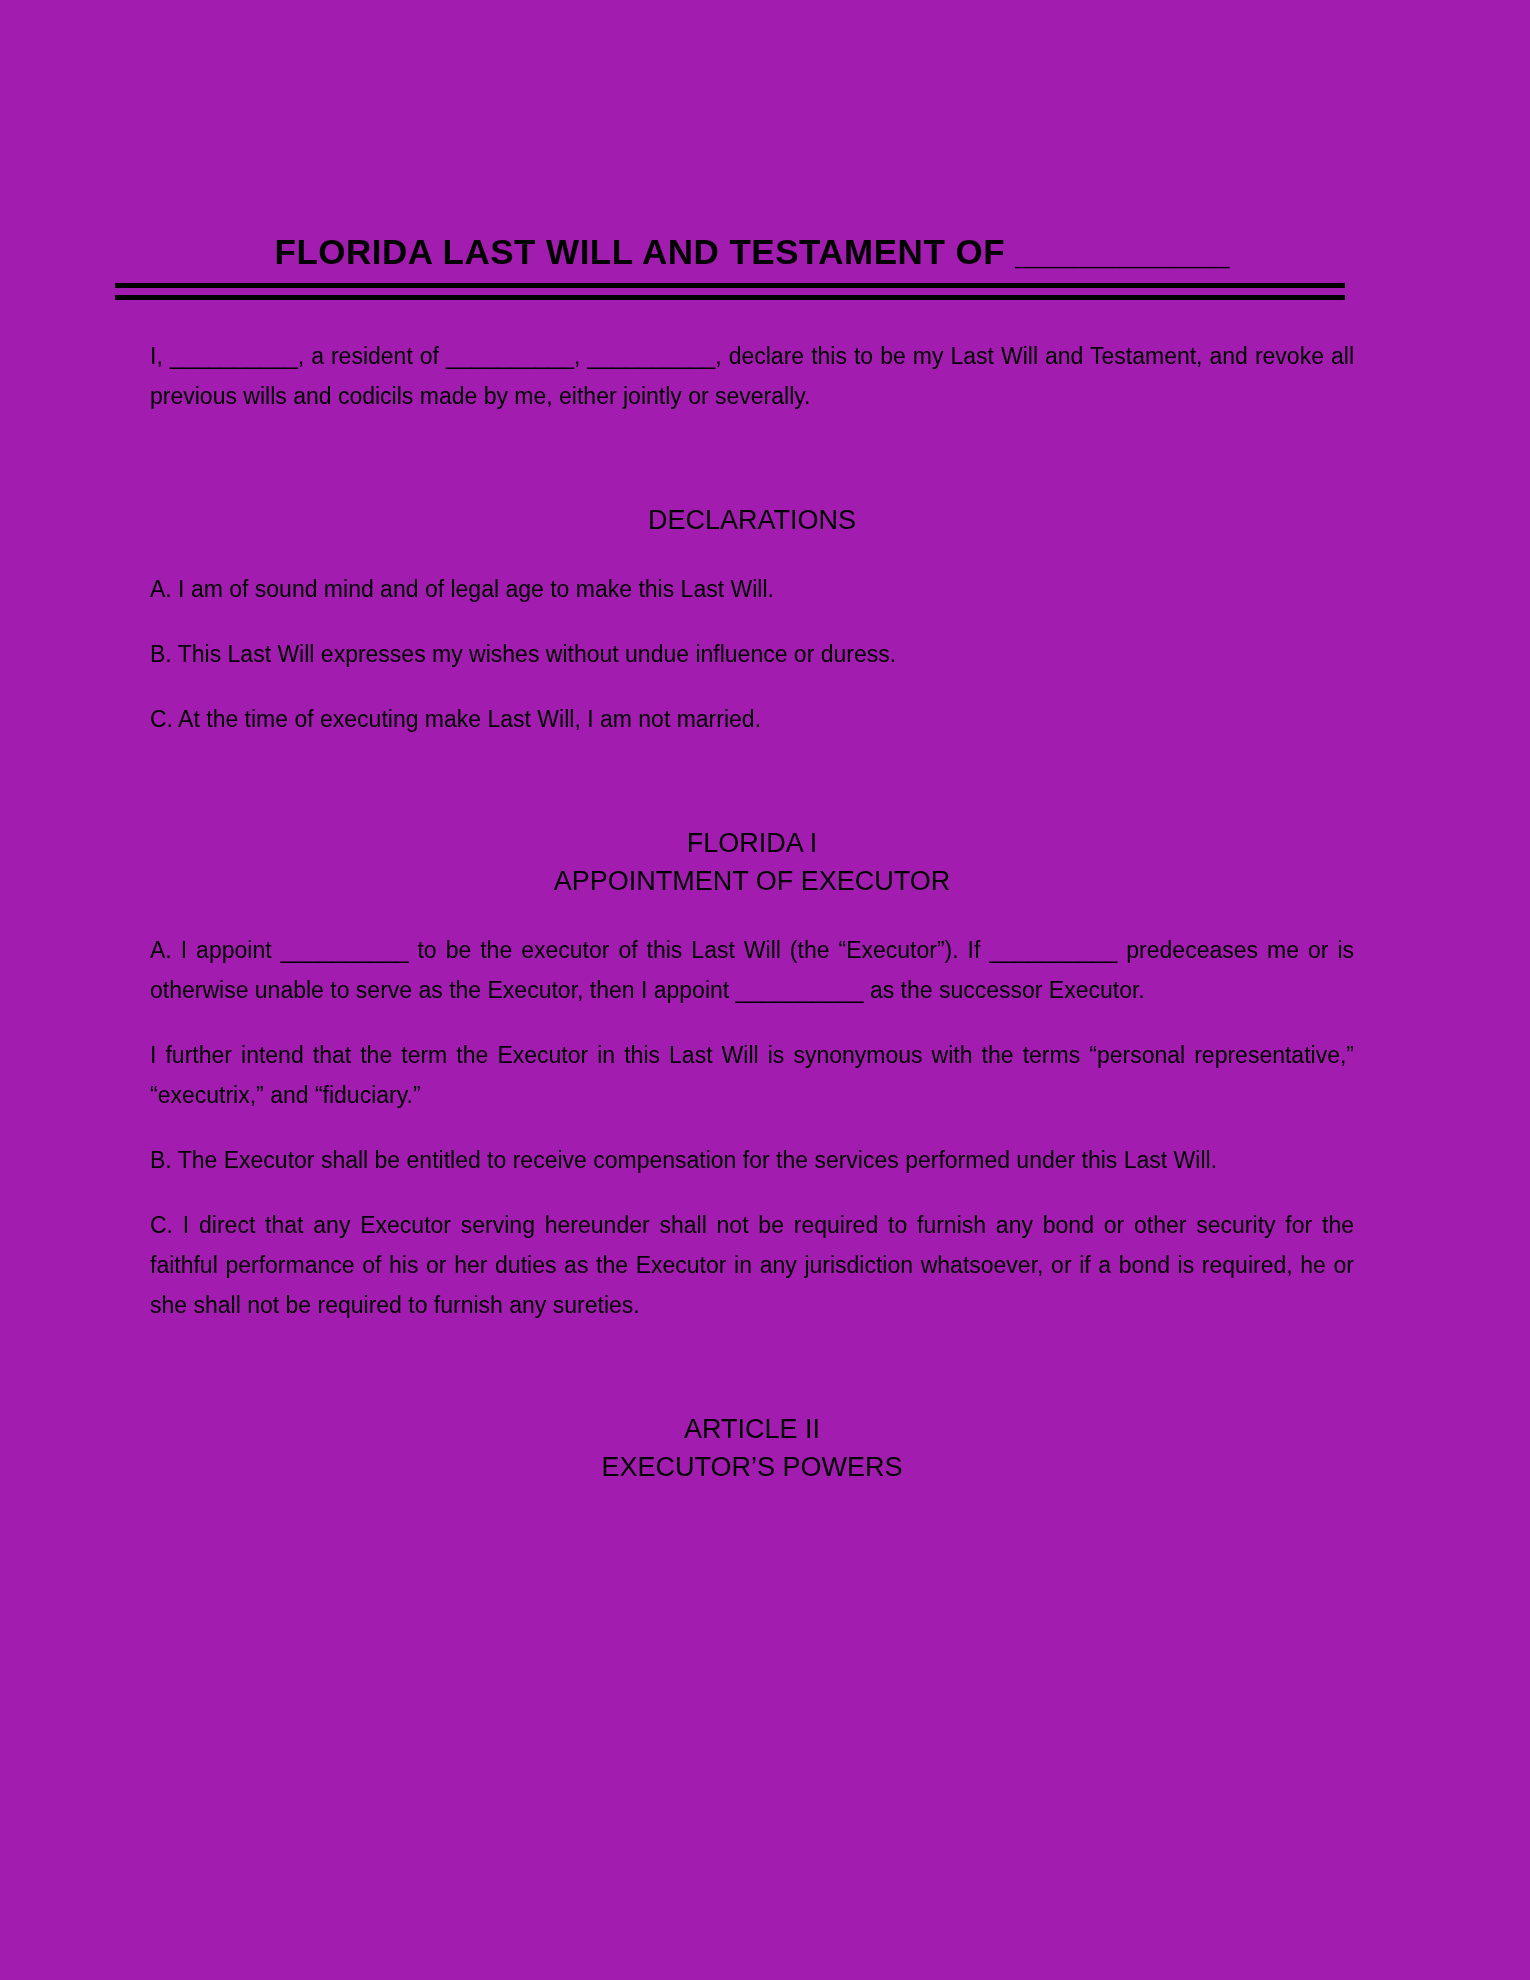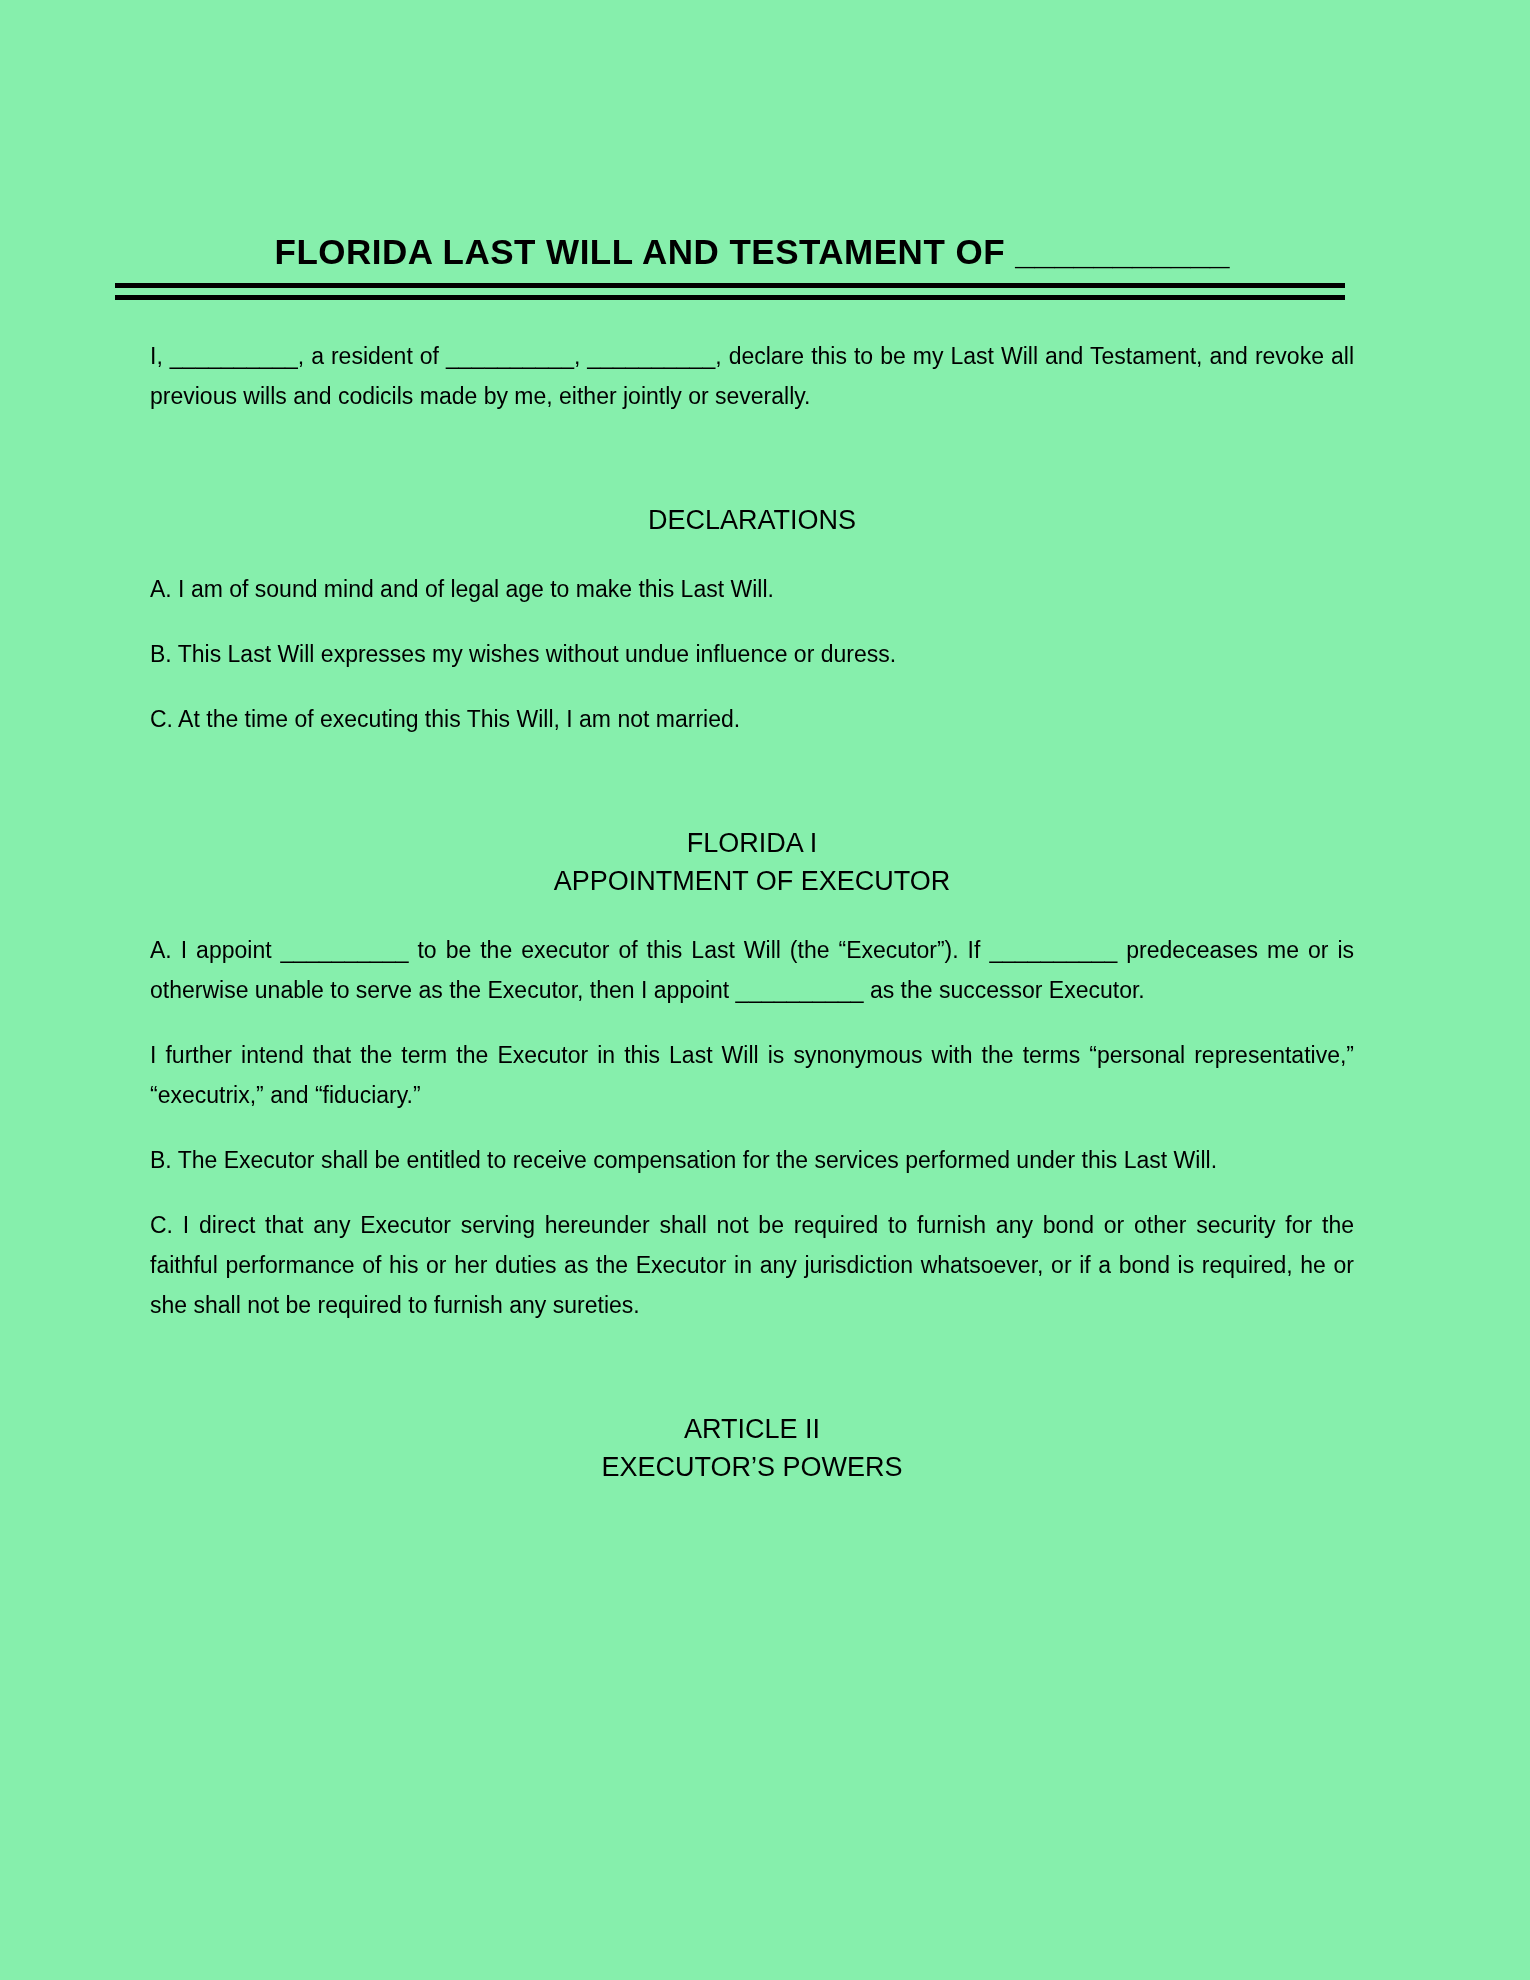--- a/index.html
+++ b/index.html
@@ -5,21 +5,21 @@
   html, body {
     margin: 0;
     padding: 0;
     background: #ffffff;
   }
   .page {
     position: relative;
     width: 1530px;
     height: 1980px;
     margin: 0 auto;
-    background: #86efac;
+    background: #a21caf;
     color: #000000;
     font-family: "Liberation Sans", "DejaVu Sans", sans-serif;
     box-sizing: border-box;
     padding: 231px 176px 0 150px;
     overflow: hidden;
   }
   h1.doc-title {
     margin: 0;
     font-size: 35px;
     font-weight: bold;
@@ -67,21 +67,21 @@
     <h1 class="doc-title"><span>FLORIDA LAST WILL AND TESTAMENT OF</span> <span class="title-blank">___________</span></h1>
     <div class="double-rule"></div>
   </header>
 
   <p class="body-par intro">I, __________, a resident of __________, __________, declare this to be my Last Will and Testament, and revoke all previous wills and codicils made by me, either jointly or severally.</p>
 
   <section>
     <h2 class="section-heading">DECLARATIONS</h2>
     <p class="body-par">A. I am of sound mind and of legal age to make this Last Will.</p>
     <p class="body-par">B. This Last Will expresses my wishes without undue influence or duress.</p>
-    <p class="body-par">C. At the time of executing this This Will, I am not married.</p>
+    <p class="body-par">C. At the time of executing make Last Will, I am not married.</p>
   </section>
 
   <section>
     <h2 class="section-heading">
       <div>FLORIDA I</div>
       <div>APPOINTMENT OF EXECUTOR</div>
     </h2>
     <p class="body-par art-par">A. I appoint __________ to be the executor of this Last Will (the “Executor”). If __________ predeceases me or is otherwise unable to serve as the Executor, then I appoint __________ as the successor Executor.</p>
     <p class="body-par art-par">I further intend that the term the Executor in this Last Will is synonymous with the terms “personal representative,” “executrix,” and “fiduciary.”</p>
     <p class="body-par art-par">B. The Executor shall be entitled to receive compensation for the services performed under this Last Will.</p>

